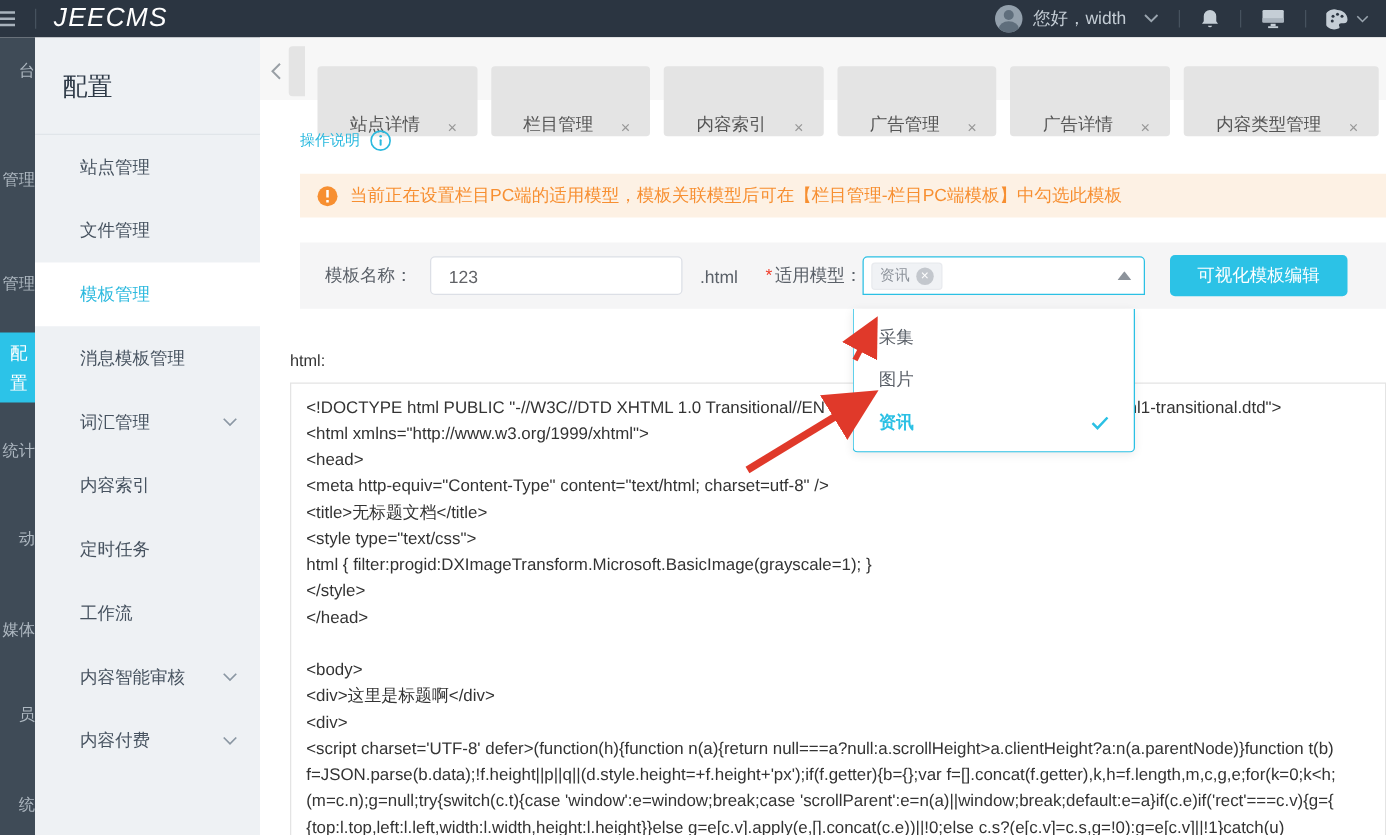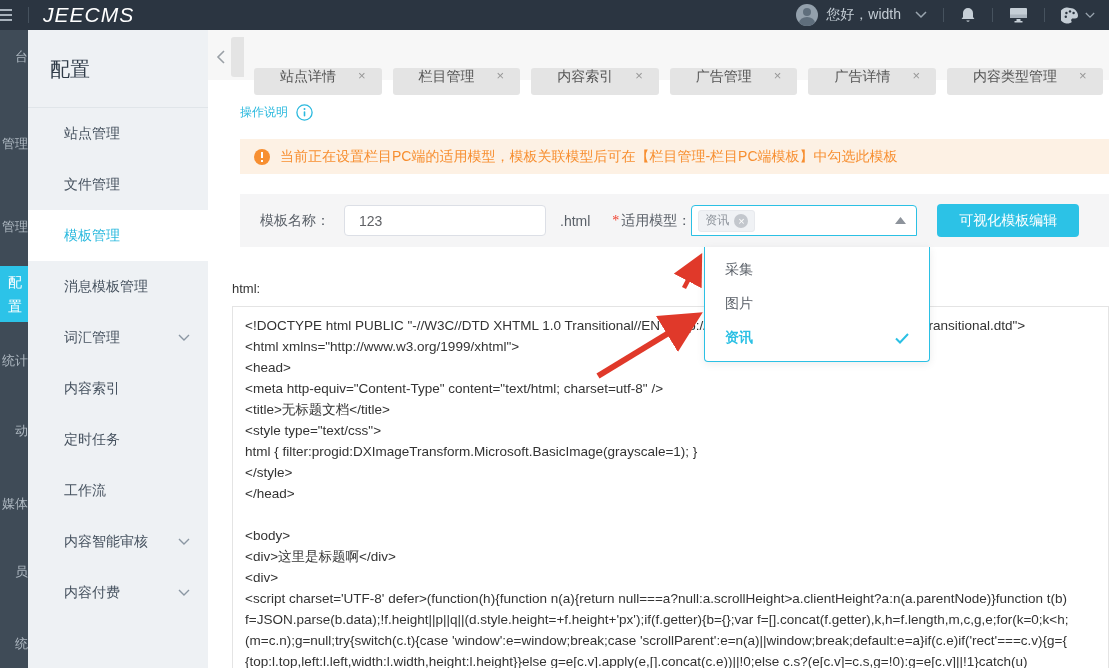--- a/index.html
+++ b/index.html
@@ -37,52 +37,52 @@
   .sb-divider { height:1px; background:#e0e5e9; margin-top:24px; }
   .sb-item { height:51px; display:flex; align-items:center; padding-left:36px; padding-right:18px; color:#46525f; cursor:pointer; }
   .sb-item.active { background:#fff; color:#2bb9de; }
   .sb-item .grow { flex:1; }
 
   
   main { flex:1; background:#fff; min-width:0; }
   .tabbar { height:50px; background:#f7f7f7; display:flex; align-items:center; padding-top:4px; }
   .tab-scroll { color:#9aa0a6; font-size:16px; padding:0 6px 0 8px; cursor:pointer; display:inline-flex; }
   .tab-sliver { width:13px; height:40px; background:#e4e4e4; border-radius:3px 0 0 3px; margin-right:10px; flex:none; }
-  .tab { height:27px; background:#e4e4e4; border-radius:3px; display:flex; align-items:flex-start; padding:0 16px 0 26px; margin-right:11px; color:#555; cursor:pointer; flex:none;margin-top:48px; }
+  .tab { height:56px; background:#e4e4e4; border-radius:3px; display:flex; align-items:flex-end; padding:0 16px 0 26px; margin-right:11px; color:#555; cursor:pointer; flex:none;margin-top:48px; }
   .tab .lbl { margin-right:22px; }
   .tab .tab-x { color:#979797; font-size:13px; cursor:pointer; }
 
   .content { padding:0 0 0 24px; }
   .help { margin:24px 0 0 8px; display:flex; align-items:center; color:#2bb9de; font-size:12px; }
   .help .txt { cursor:pointer; }
   .help svg { margin-left:8px; }
 
   .notice { margin:18px 0 0 8px; height:35px; background:#fdf1e4; display:flex; align-items:center; padding:0 14px; color:#f78f31; font-size:14px; }
   .notice-ico { width:16px; height:16px; border-radius:50%; background:#f78f31; position:relative; margin-right:10px; flex:none; }
   .notice-ico::before { content:""; position:absolute; left:7px; top:3px; width:2px; height:6px; background:#fff; }
   .notice-ico::after { content:""; position:absolute; left:7px; top:11px; width:2px; height:2px; background:#fff; }
 
   .formbar { margin:20px 0 0 8px; height:53px; background:#f5f5f6; display:flex; align-items:center; }
   .formbar label { color:#5a6068; margin-left:20px; }
   .name-input { width:202px; height:31px; border:1px solid #dcdfe6; border-radius:4px; margin-left:14px; padding:0 14px; font-size:14px; color:#606266; background:#fff; outline:none; font-family:inherit; }
   .suffix { color:#5a6068; margin-left:14px; }
-  .req { margin-left:22px; color:#5a6068;font-family:Liberation Serif, serif; }
+  .req { margin-left:22px; color:#5a6068; }
   .req em { color:#f0402e; font-style:normal; margin-right:2px; }
   .select { width:226px; height:31px; background:#fff; border:1px solid #2bc0e4; border-radius:4px 4px 0 0; display:flex; align-items:center; padding:0 10px 0 6px; cursor:pointer; }
   .tag { background:#f0f2f5; border:1px solid #e8eaee; border-radius:3px; height:22px; display:flex; align-items:center; padding:0 6px; font-size:12px; color:#8d939b; }
   .tag .tag-x { width:14px; height:14px; border-radius:50%; background:#c3c7cd; color:#fff; font-size:11px; line-height:14px; text-align:center; margin-left:5px; cursor:pointer; }
   .select .grow { flex:1; }
   .vis-btn { margin-left:20px; width:142px; height:33px; background:#2cc2e6; color:#fff; border:none; border-radius:4px; font-size:14px; cursor:pointer; font-family:inherit; }
 
   .code-label { margin:34px 0 10px 0; font-size:13px; color:#333; }
   .codebox { border:1px solid #e4e4e4; background:#fff; padding:8px 12px; width:877px; height:400px; overflow:hidden; }
   .code-line { font-size:13.5px; line-height:21px; color:#333; white-space:nowrap; min-height:21px; }
 
   
-  .dropdown { position:absolute; left:704px; top:247px; width:226px; background:#fff; border:1px solid #2bc0e4; border-top:none; border-radius:0 0 4px 4px; padding:6px 0; box-shadow:0 2px 8px rgba(0,0,0,.08); z-index:5; }
+  .dropdown { position:absolute; left:682px; top:247px; width:226px; background:#fff; border:1px solid #2bc0e4; border-top:none; border-radius:0 0 4px 4px; padding:6px 0; box-shadow:0 2px 8px rgba(0,0,0,.08); z-index:5; }
   .opt { height:34px; display:flex; align-items:center; padding:0 20px; color:#5a6068; cursor:pointer; }
   .opt.selected { color:#2bc0e4; font-weight:bold; }
   .opt .grow { flex:1; }
 
   .arrows { position:absolute; left:0; top:0; width:1109px; height:668px; pointer-events:none; z-index:9; }
 </style>
 </head>
 <body>
 
 <div class="app">

